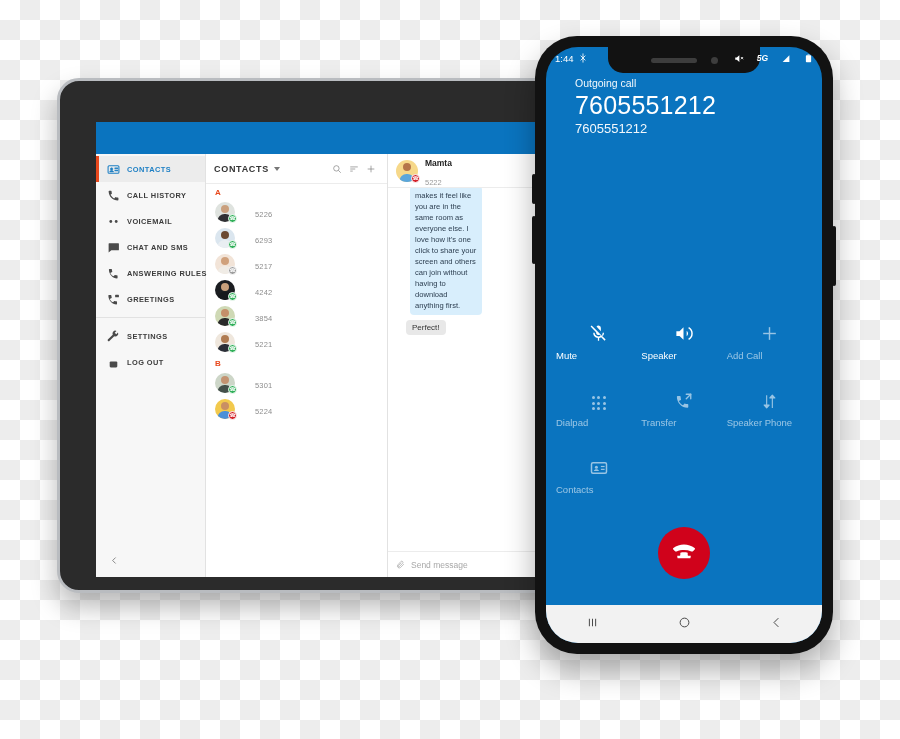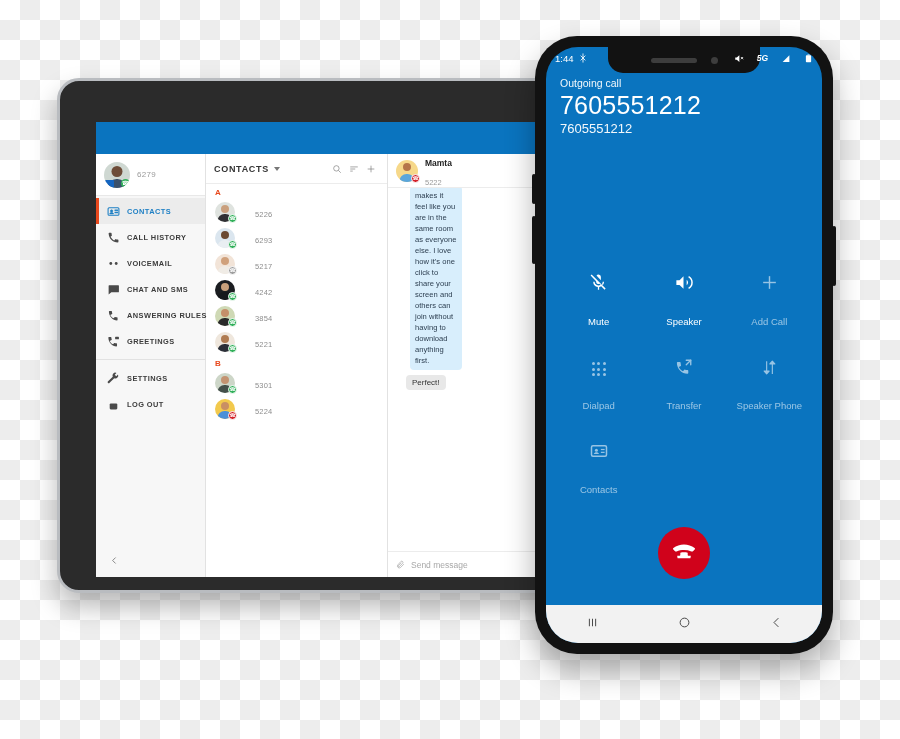--- a/index.html
+++ b/index.html
@@ -144,21 +144,21 @@
   
   .chat { flex: 1; background: #fff; display:flex; flex-direction:column; min-width:0; }
   .ch-head { height: 34px; display:flex; align-items:center; gap:7px; padding: 0 8px; border-bottom:1px solid #ececec; }
   .ch-who { line-height: 1.15; }
   .ch-name { font-size: 8.5px; font-weight: 700; color:#222; }
   .ch-ext { font-size: 7.5px; color:#9a9a9a; }
   .ch-msgs { flex:1; padding: 4px 8px; overflow:hidden; position:relative; }
   .bubble-in {
     background: #d8eefc; border-radius: 4px; padding: 4px 5px;
     font-size: 7.6px; line-height: 1.45; color: #2c3e50;
-    width: 52px; margin-left: 14px; margin-top: -6px;
+    width: 72px; margin-left: 14px; margin-top: -6px;
     word-break: break-word;
   }
   .bubble-out {
     background: #e8e8e8; border-radius: 4px; padding: 3px 6px;
     font-size: 8px; color: #333; display:inline-block; margin-top: 5px; margin-left: 10px;
   }
   .ch-input { height: 26px; border-top:1px solid #ececec; display:flex; align-items:center; gap:6px; padding:0 8px;}
   .ch-input svg { width:9px;height:9px; stroke:#9a9a9a; fill:none; stroke-width:1.6;}
   .ch-ph { font-size: 8.5px; color:#a8a8a8; }
 
@@ -196,34 +196,34 @@
   .statusbar {
     height: 22px; flex:0 0 22px; display:flex; align-items:center;
     justify-content:space-between; padding: 0 9px; color:#fff;
     font-size: 9.5px; position:relative; z-index: 6;
   }
   .sb-left { display:flex; align-items:center; gap:4px; }
   .sb-right { display:flex; align-items:center; gap:13px; }
   .sb-right svg { height:9px; fill:#fff; }
   .sb-5g { font-size: 8.5px; font-style: italic; font-weight:700; }
 
-  .call-head { padding: 8px 14px 0 14px; color:#fff; }
+  .call-head { padding: 8px 14px 0 14px; color:#fff;margin-left:15px; }
   .call-state { font-size: 10.5px; opacity: .95; }
   .call-num { font-size: 25px; font-weight: 400; margin-top: 2px; letter-spacing: .2px; }
   .call-sub { font-size: 13px; margin-top: 1px; opacity: .95; }
 
   .call-grid {
     margin-top: auto;
     padding: 0 10px;
     display: grid;
     grid-template-columns: repeat(3, 1fr);
     row-gap: 30px;
     color: #fff;
   }
-  .cg-cell { display:flex; flex-direction:column; align-items:center; gap:24px; cursor:pointer; }
+  .cg-cell { display:flex; flex-direction:column; gap:7px; cursor:pointer; }
   .cg-ico { height: 19px; display:flex; align-items:flex-end; justify-content:center; }
   .cg-ico svg { fill:#fff; }
   .cg-label { font-size: 9.5px; }
   .cg-cell.dim { opacity: .58; }
 
   .dialgrid { display:grid; grid-template-columns:repeat(3,3px); gap:2.4px; }
   .dialgrid i { width:3px;height:3px;border-radius:50%;background:#fff;display:block; }
   .moredots { display:flex; gap:3px; align-items:center; }
   .moredots i { width:3px;height:3px;border-radius:50%;background:#fff; }
 
@@ -245,29 +245,20 @@
 <body>
 
 <div id="tablet">
   <div id="tablet-screen">
 
     <div class="tablet-appbar"></div>
 
     <div class="tablet-body">
 
       <div class="sidebar">
-        <div class="sb-user">
-          <div class="avatar">
-            <div class="av-badges">
-              <span class="av-sq"></span>
-              <span class="av-ph">☎</span>
-            </div>
-          </div>
-          <span class="sb-ext">6279</span>
-        </div>
 
         <div class="sb-list">
 
           <div class="sb-item active">
             <span class="sb-ico">
               <svg viewBox="0 0 24 24">
                   <rect x="2" y="5" width="20" height="14" rx="2" fill="none" stroke-width="2"></rect>
                   <circle cx="8.5" cy="11" r="2.2"></circle>
                   <path d="M4.8 16.4c.6-1.9 2.1-2.6 3.7-2.6s3.1.7 3.7 2.6z"></path>
                   <rect x="14.5" y="9" width="5.5" height="1.7"></rect>

